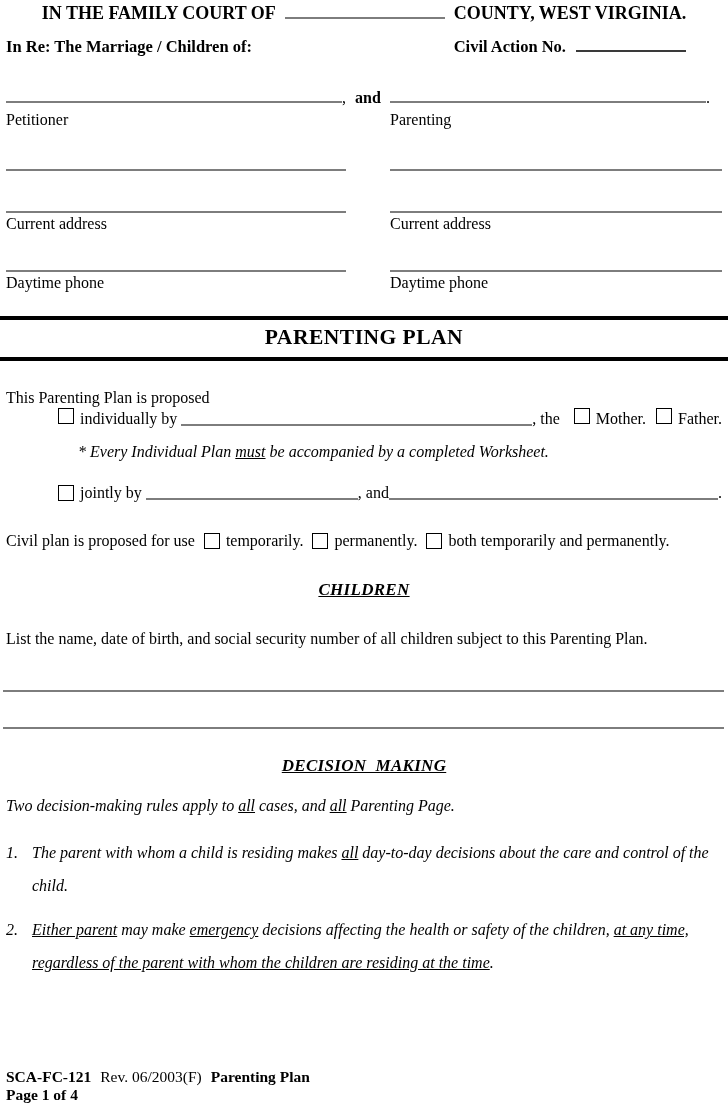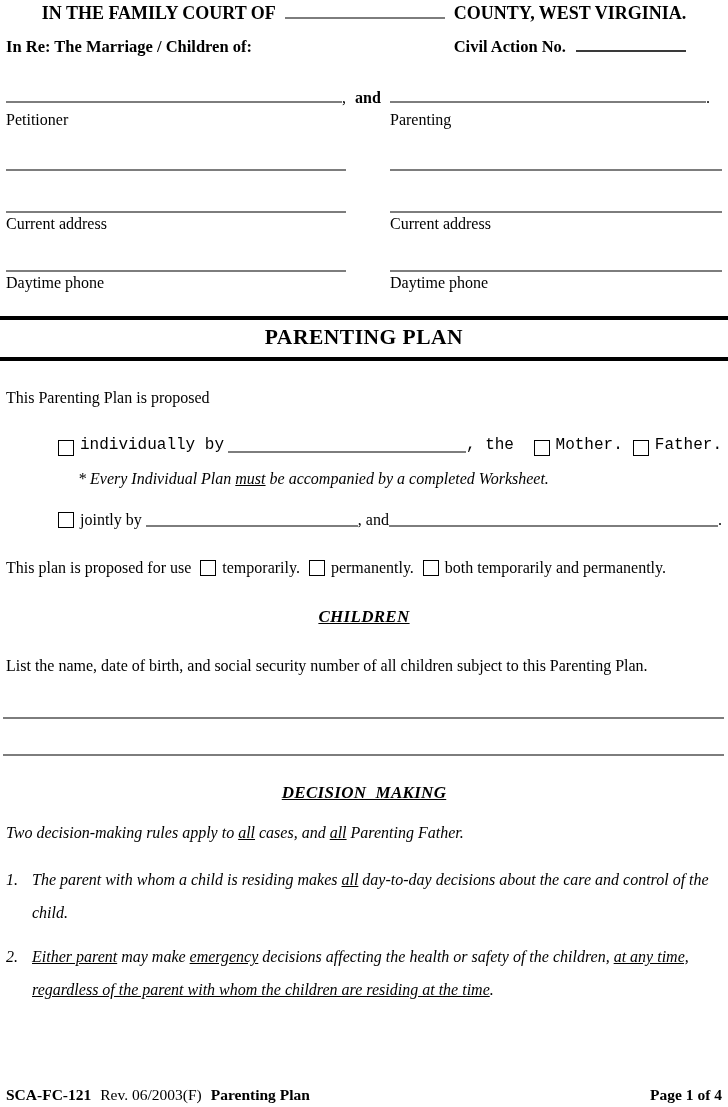--- a/index.html
+++ b/index.html
@@ -63,21 +63,21 @@
   .title-band{
     margin:22px -6px 0;
     border-top:4px solid #000;border-bottom:4px solid #000;
     text-align:center;font-weight:bold;font-size:21.5px;
     letter-spacing:.5px;
     padding:5px 0 7px;
   }
   .pp-intro{margin-top:26px;line-height:21px;}
   .cb-row{margin-left:52px;line-height:21px;}
   .cb-row .cb{margin-right:6px;}
-  .ind-row{margin-top:27px;display:flex;align-items:flex-end;font-family:Liberation Mono, monospace;}
+  .ind-row{display:flex;align-items:flex-start;}
   .ind-row .fill{flex:1;align-self:flex-end;margin-bottom:3px;margin-left:4px;}
   .ind-row .txt{white-space:pre;}
   .ind-row .cb2{margin-left:10px;}
   .note{
     margin-top:12px;margin-left:72px;
     font-style:italic;line-height:22px;
   }
   .joint-row{margin-top:19px;display:flex;align-items:center;}
   .joint-row .fill1{width:212px;align-self:flex-end;margin-bottom:3px;margin-left:4px;}
   .joint-row .fill2{flex:1;align-self:flex-end;margin-bottom:3px;}
@@ -98,21 +98,21 @@
   .dm-item{display:flex;font-style:italic;line-height:33px;}
   .dm-item1{margin-top:20px;}
   .dm-item2{margin-top:11px;}
   .dm-num{width:26px;flex-shrink:0;}
   .dm-text{flex:1;padding-right:2px;}
   .u{text-decoration:underline;}
   
   .footer{
     position:absolute;left:6px;right:6px;bottom:3px;
     display:flex;justify-content:space-between;align-items:baseline;
-    font-size:15.5px;line-height:18px;
+    font-size:15.5px;line-height:18px;flex-direction:column;
   }
   .footer-left{display:flex;gap:9px;align-items:baseline;}
 </style>
 </head>
 <body>
 
 <div class="page">
 
   <div class="hrow1">
     <span>IN THE FAMILY COURT OF</span>
@@ -194,40 +194,40 @@
   <div class="cb-row joint-row nowrap">
     <span class="cb"></span>
     <span class="txt">jointly by</span>
     <span class="fill fill1"></span>
     <span class="txt">, and</span>
     <span class="fill fill2"></span>
     <span class="txt">.</span>
   </div>
 
   <div class="use-row">
-    <span>This plan is proposed for use</span>
+    <span>Civil plan is proposed for use</span>
     <span class="cb"></span>
     <span>temporarily.</span>
     <span class="cb"></span>
     <span>permanently.</span>
     <span class="cb"></span>
     <span>both temporarily and permanently.</span>
   </div>
 
   <div class="h-center h-children">
     <span>CHILDREN</span>
   </div>
   <div class="instruction">List the name, date of birth, and social security number of all children subject to this Parenting Plan.</div>
   <div class="wide-fill kids-line1"></div>
   <div class="wide-fill kids-line2"></div>
 
   <div class="h-center h-dm">
     <span>DECISION  MAKING</span>
   </div>
-  <div class="dm-intro"><span>Two decision-making rules apply to </span><span class="u">all</span><span> cases, and </span><span class="u">all</span><span> Parenting Father.</span></div>
+  <div class="dm-intro"><span>Two decision-making rules apply to </span><span class="u">all</span><span> cases, and </span><span class="u">all</span><span> Parenting Page.</span></div>
 
   <div class="dm-item dm-item1">
     <span class="dm-num">1.</span>
     <span class="dm-text"><span>The parent with whom a child is residing makes </span><span class="u">all</span><span> day-to-day decisions about the care and control of the child.</span></span>
   </div>
 
   <div class="dm-item dm-item2">
     <span class="dm-num">2.</span>
     <span class="dm-text"><span class="u">Either parent</span><span> may make </span><span class="u">emergency</span><span> decisions affecting the health or safety of the children, </span><span class="u">at any time,</span><span> </span><span class="u">regardless of the parent with whom the children are residing at the time</span><span>.</span></span>
   </div>

